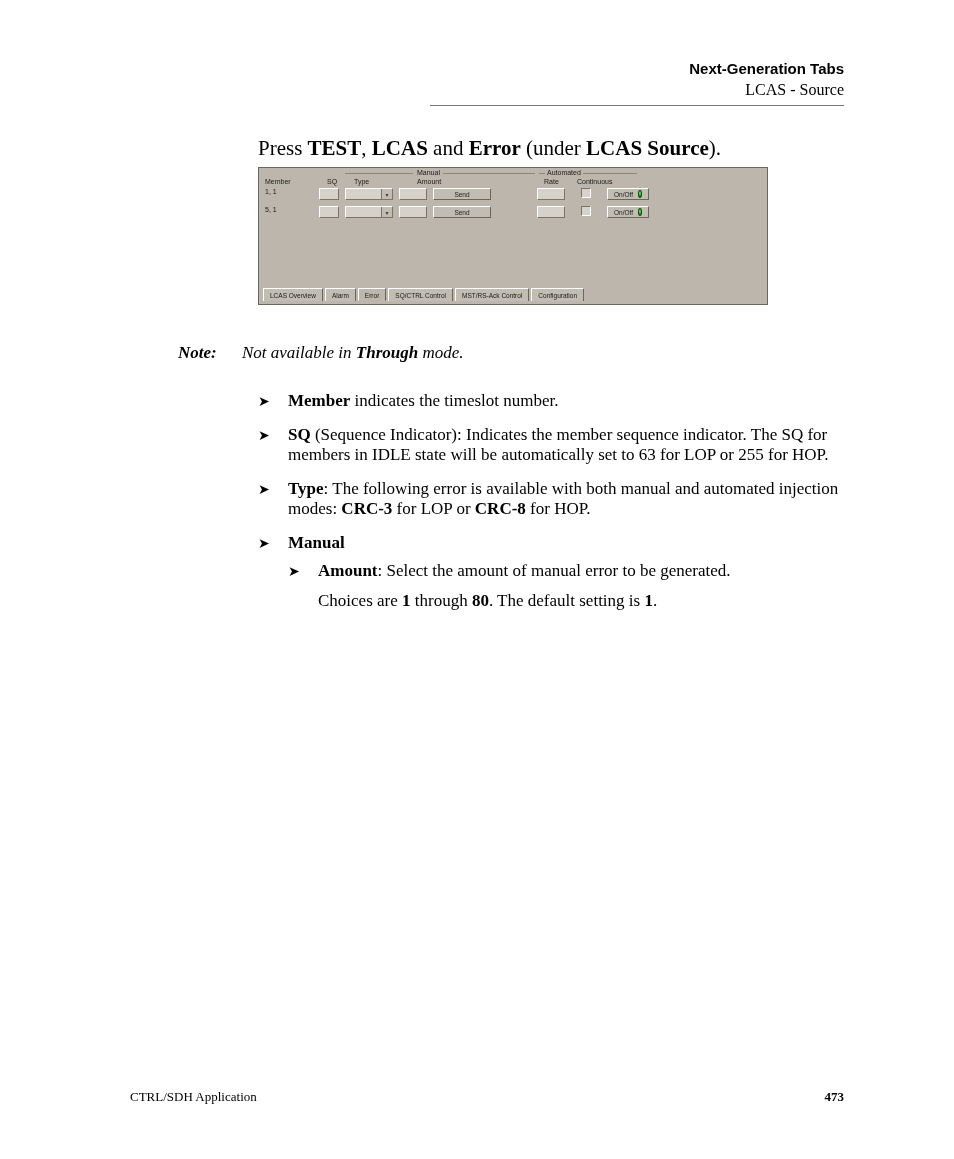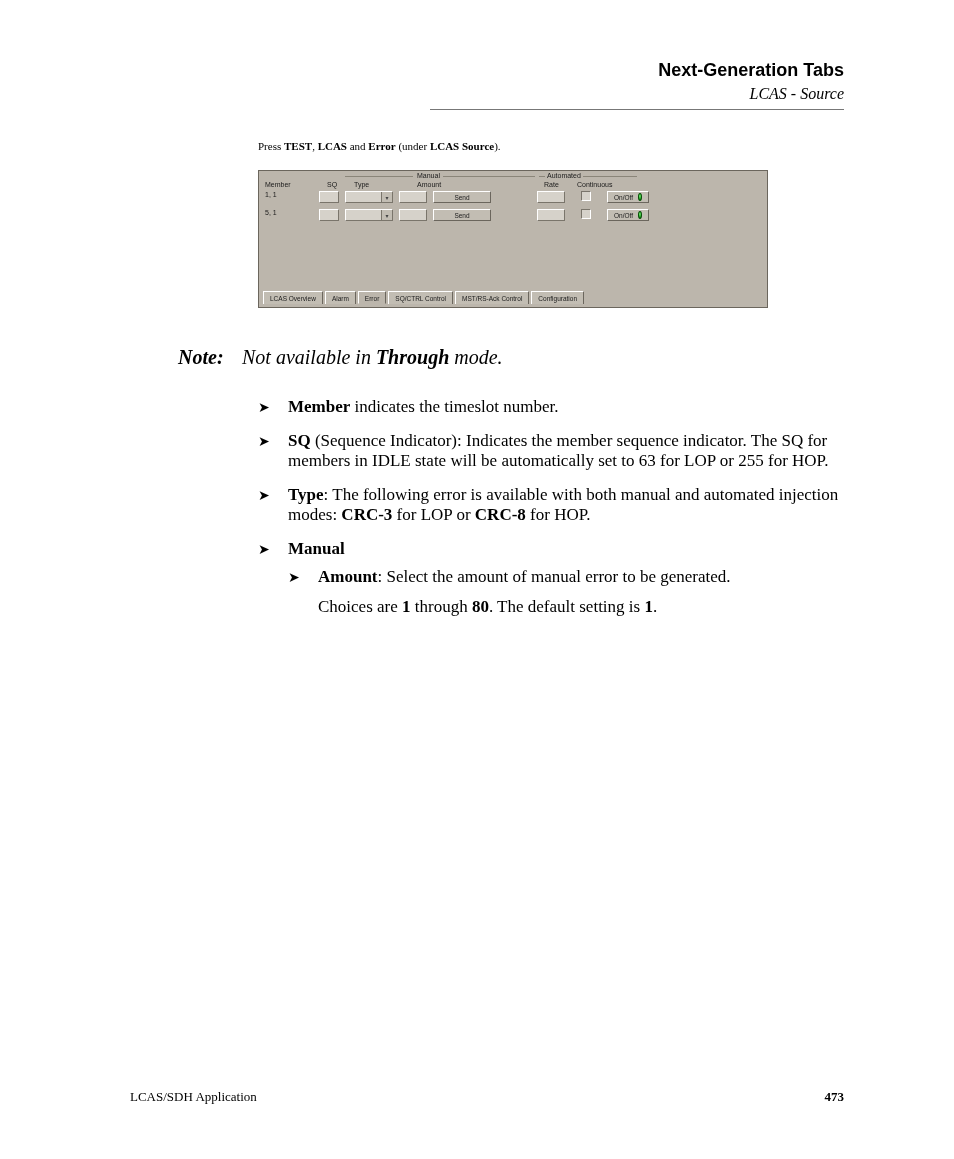--- a/index.html
+++ b/index.html
@@ -16,45 +16,44 @@
   .page {
     padding: 60px 110px 0 130px;
   }
   .header-right {
     text-align: right;
     margin-left: 300px;
   }
   .chapter-title {
     font-family: "Verdana", "Arial", sans-serif;
     font-weight: 700;
-    font-size: 18px;
+    font-size: 15px;
     margin: 0;
   }
   .section-sub {
-    font-style: italic;
     font-size: 16px;
     margin: 4px 0 6px 0;
   }
   .hrule {
     border: none;
     border-top: 1.5px solid #777;
     margin: 0 0 30px 0;
   }
   .body-col {
     margin-left: 128px;
   }
   h2.section-heading {
     font-family: "Verdana", "Arial", sans-serif;
     font-weight: 700;
     font-size: 22px;
     margin: 0 0 16px 0;
   }
   p.lead {
-    font-size: 11px;
-    margin: 0 0 18px 0;
+    font-size: 21px;
+    margin: 0 0 6px 0;
   }
   .screenshot {
     background: #bcb6ac;
     border: 1px solid #6b665d;
     width: 510px;
     height: 138px;
     position: relative;
     font-family: Verdana, Arial, sans-serif;
     font-size: 7px;
     color: #1a1a1a;
@@ -115,21 +114,21 @@
     border-bottom:none;
     box-sizing:border-box;
     font-size:6.5px;
     padding: 1px 6px 0 6px;
     display:flex; align-items:center;
   }
   .tab.active { background:#bcb6ac; border-bottom:1px solid #bcb6ac; }
 
   .note-row {
     display: flex;
-    font-size: 20px;
+    font-size: 17px;
     margin: 0 0 28px 0;
     margin-left: 48px;
     align-items: center;
   }
   .note-label { font-weight:700; font-style: italic; width: 64px; }
   .note-text { font-style: italic; }
 
   ul.points {
     list-style: none;
     padding: 0;
@@ -281,15 +280,15 @@
               <span>Choices are </span><b>1</b><span> through </span><b>80</b><span>. The default setting is </span><b>1</b><span>.</span>
             </p>
           </li>
         </ul>
       </li>
     </ul>
   </div>
 </div>
 
 <div class="footer">
-  <span class="app">LCAS/SDH Application</span>
+  <span class="app">CTRL/SDH Application</span>
   <span class="pg">473</span>
 </div>
 
 </body></html>

